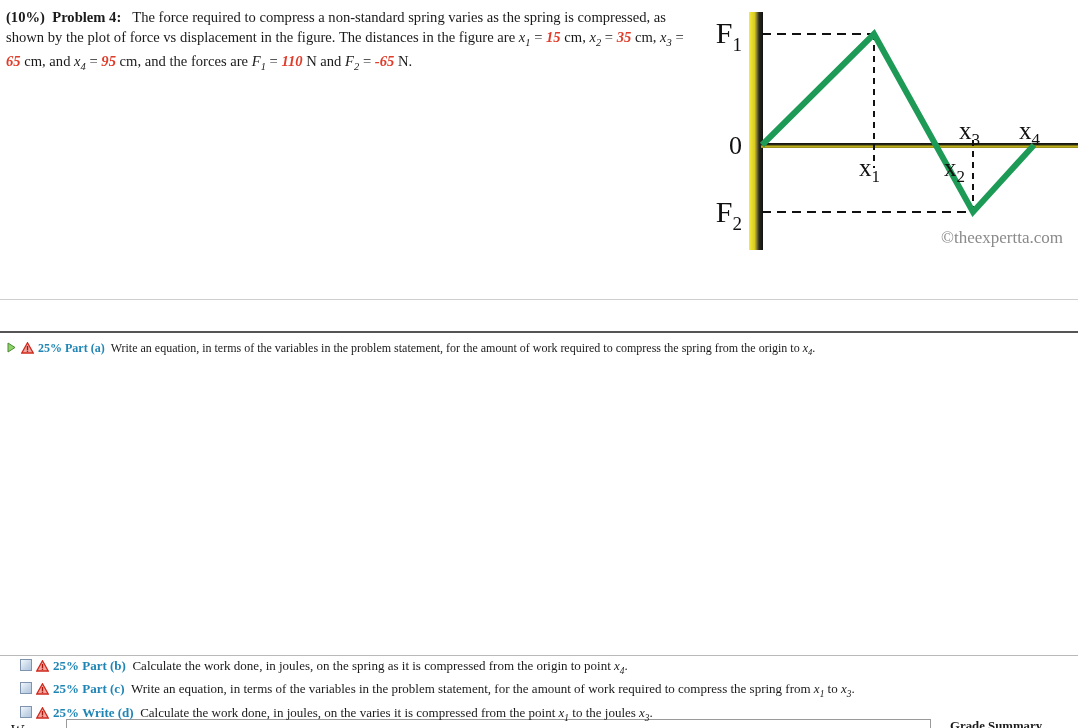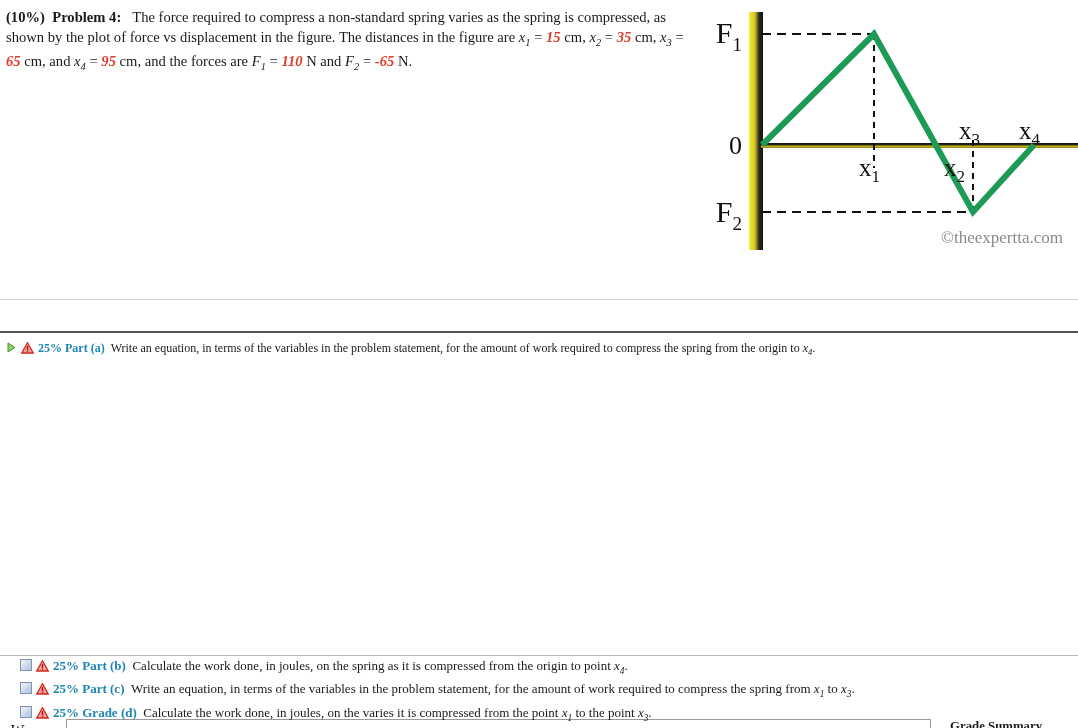--- a/index.html
+++ b/index.html
@@ -276,15 +276,15 @@
     </span><span class="part-label">25%</span><span class="part-label">&nbsp;</span><span class="part-label">Part (c)</span><span>&nbsp;&nbsp;</span><span>Write an equation, in terms of the variables in the problem statement, for the amount of work required to compress the spring from </span><span class="ital"><span>x</span><sub>1</sub></span><span> to </span><span class="ital"><span>x</span><sub>3</sub></span><span>.</span>
   </div>
 
   <div class="part-row">
     <span class="box-icon"></span><span class="warn-icon">
       <svg width="13" height="12" viewBox="0 0 13 12">
           <polygon points="6.5,0.8 12.2,11 0.8,11" fill="#f2a6a0" stroke="#cf2a1e" stroke-width="1.3"></polygon>
           <rect x="5.8" y="4" width="1.4" height="4" fill="#a8150c"></rect>
           <rect x="5.8" y="8.6" width="1.4" height="1.3" fill="#a8150c"></rect>
         </svg>
-    </span><span class="part-label">25%</span><span class="part-label">&nbsp;</span><span class="part-label">Grade (d)</span><span>&nbsp;&nbsp;</span><span>Calculate the work done, in joules, on the varies it is compressed from the point </span><span class="ital"><span>x</span><sub>1</sub></span><span> to the point </span><span class="ital"><span>x</span><sub>3</sub></span><span>.</span>
+    </span><span class="part-label">25%</span><span class="part-label">&nbsp;</span><span class="part-label">Write (d)</span><span>&nbsp;&nbsp;</span><span>Calculate the work done, in joules, on the varies it is compressed from the point </span><span class="ital"><span>x</span><sub>1</sub></span><span> to the joules </span><span class="ital"><span>x</span><sub>3</sub></span><span>.</span>
   </div>
 </div>
 
 </body></html>

